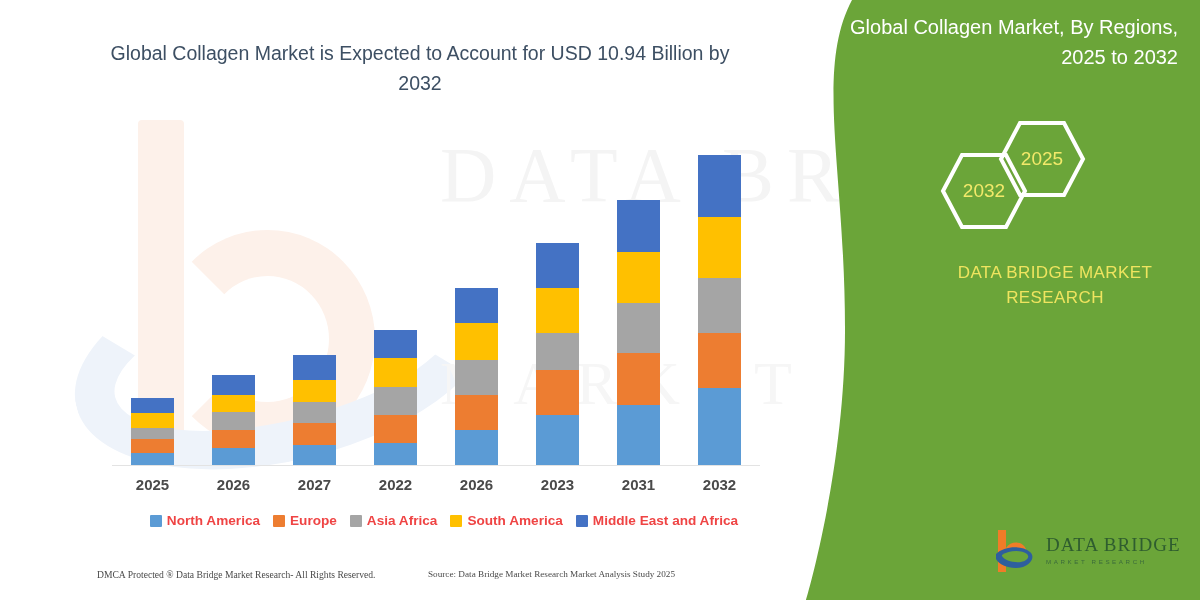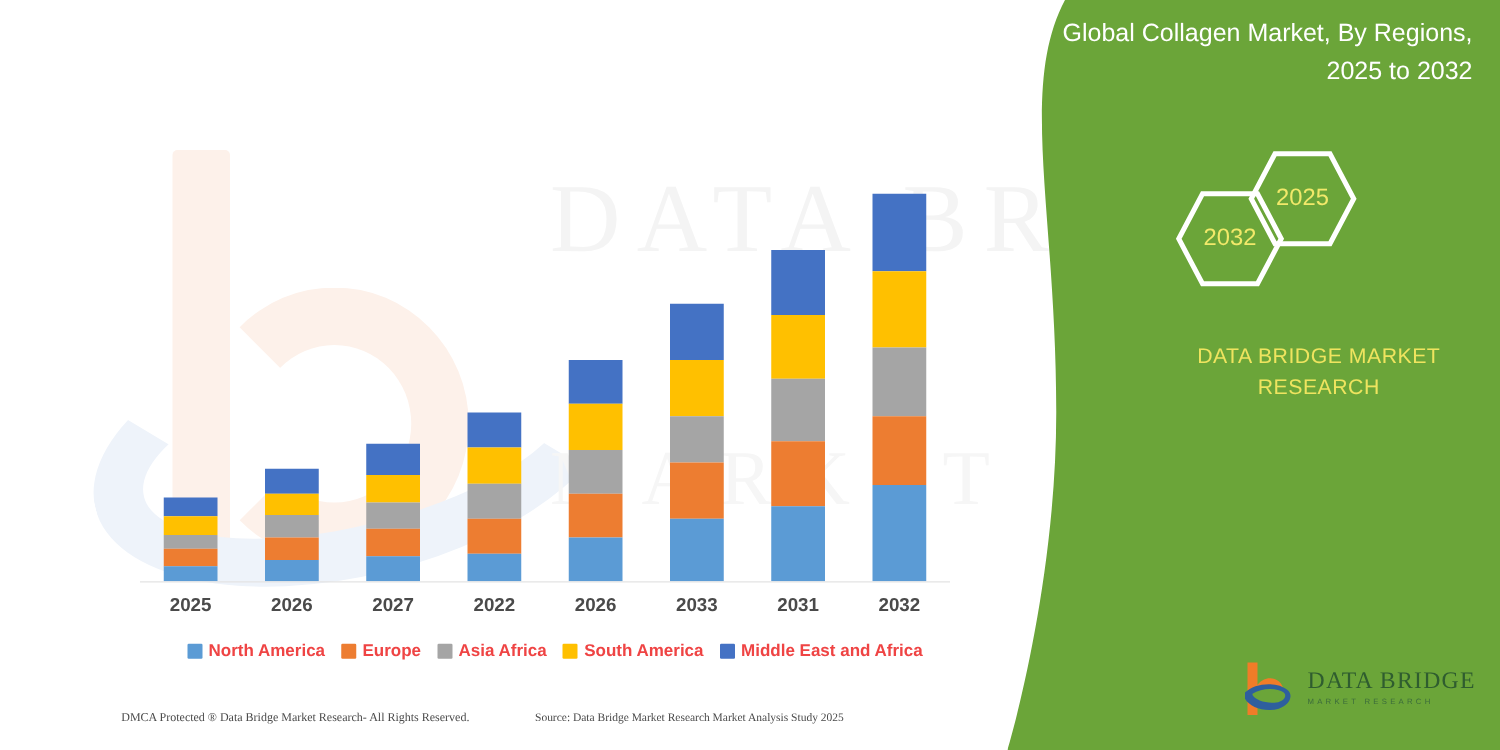--- a/index.html
+++ b/index.html
@@ -214,21 +214,21 @@
     position: absolute;
     left: 0; top: 0; width: 100%; height: 100%;
     display: flex; align-items: center; justify-content: center;
     font-size: 19px;
     color: #f2e96a;
     font-weight: 400;
   }
 
   .dbmr-text {
     position: absolute;
-    left: 930px; top: 272px;
+    left: 930px; top: 260px;
     width: 250px;
     text-align: center;
     font-size: 17px;
     line-height: 25px;
     color: #efe45f;
     letter-spacing: 0.4px;
   }
 
   
   .logo {
@@ -271,20 +271,21 @@
       <div class="wm-b-stem"></div>
       <div class="wm-b-bowl"></div>
     </div>
     <div class="wm-swoosh"></div>
     <div class="wm-text-db">DATA BRIDGE</div>
     <div class="wm-text-mr">MARKET RESEARCH</div>
   </div>
 
   <div class="chart-panel">
 
+    <div class="chart-title">Global Collagen Market is Expected to Account for USD 10.94 Billion by 2032</div>
 
     <div class="plot">
       <div class="bars" id="bars">
           <div class="bar-col">
             <div class="bar">
               <div class="seg" style="height: 15px; background: rgb(68, 114, 196);"></div>
               <div class="seg" style="height: 15px; background: rgb(255, 192, 0);"></div>
               <div class="seg" style="height: 11px; background: rgb(165, 165, 165);"></div>
               <div class="seg" style="height: 14px; background: rgb(237, 125, 49);"></div>
               <div class="seg" style="height: 12px; background: rgb(91, 155, 213);"></div>
@@ -356,21 +357,21 @@
         </div>
       <div class="axis-line"></div>
     </div>
 
     <div class="xlabels" id="xlabels">
         <div class="xlabel">2025</div>
         <div class="xlabel">2026</div>
         <div class="xlabel">2027</div>
         <div class="xlabel">2022</div>
         <div class="xlabel">2026</div>
-        <div class="xlabel">2033</div>
+        <div class="xlabel">2023</div>
         <div class="xlabel">2031</div>
         <div class="xlabel">2032</div>
       </div>
 
     <div class="legend" id="legend">
         <div class="legend-item">
           <span class="legend-swatch" style="background: rgb(91, 155, 213);"></span>
           <span class="legend-label">North America</span>
         </div>
         <div class="legend-item">

